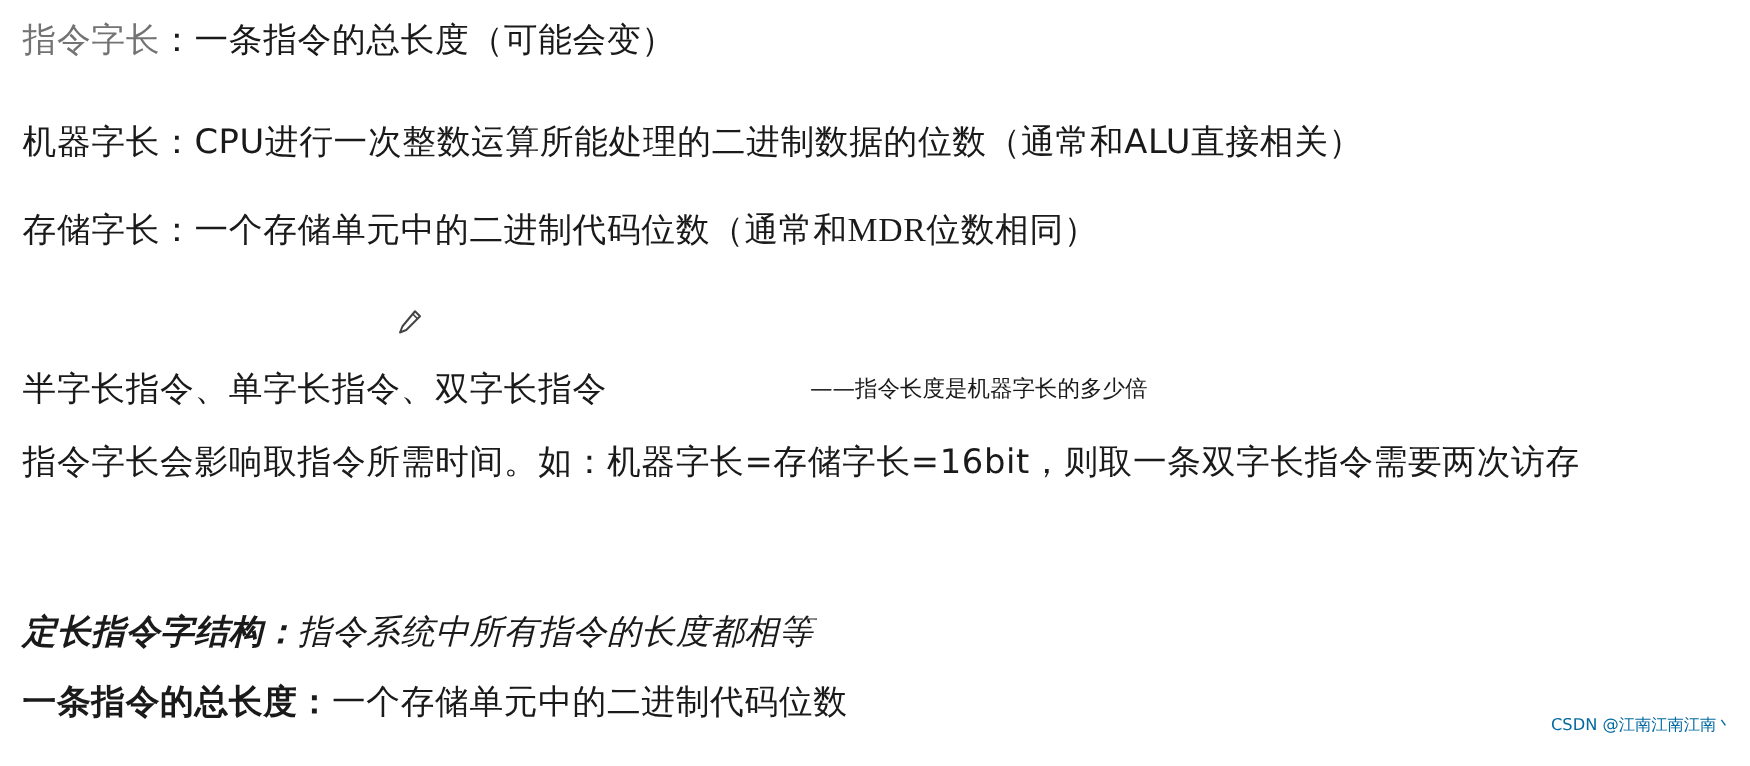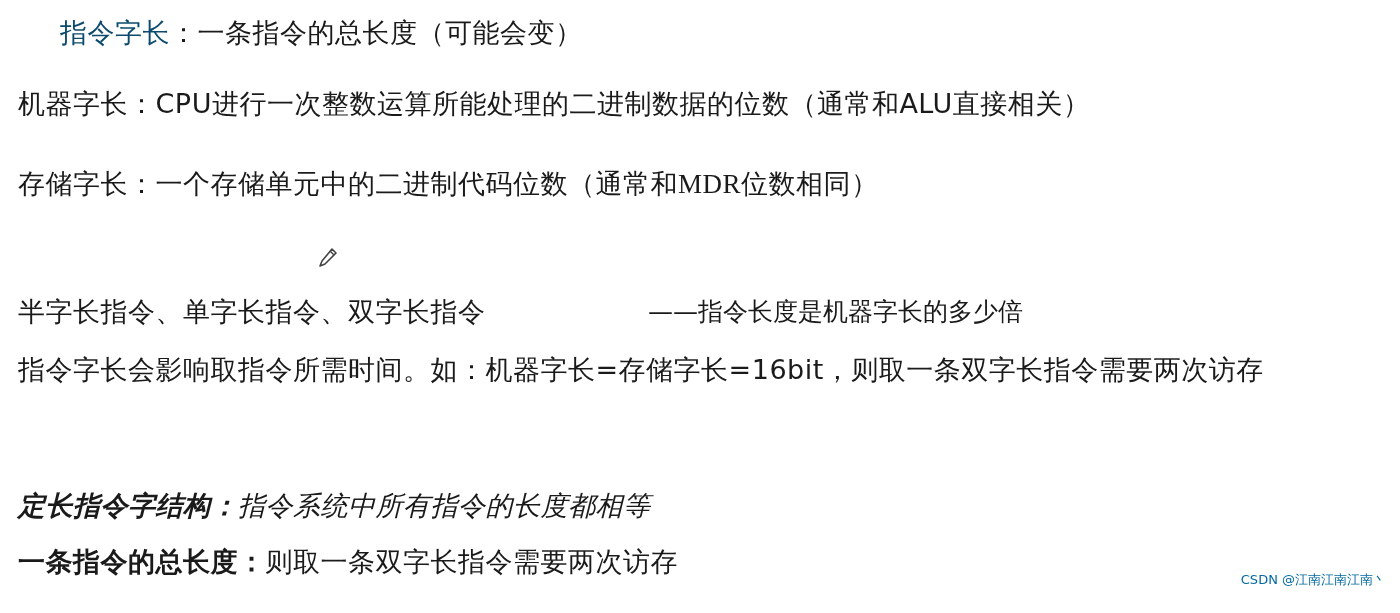--- a/index.html
+++ b/index.html
@@ -1,34 +1,34 @@
 <!DOCTYPE html>
 <html><head>
 <meta charset="utf-8">
 <style>
   html, body { margin:0; padding:0; }
   body {
     width:1400px; height:613px; background:#ffffff; position:relative; overflow:hidden;
     font-family: "DejaVu Sans", "Liberation Sans", sans-serif; color:#1a1a1a;
   }
   .line { position:absolute; left:18px; font-size:27px; line-height:36px; white-space:nowrap; letter-spacing:0.5px; }
-  .red { color:#0c4a6e;margin-left:42px; }
+  .red { color:#737373; }
   .bold { font-weight:bold; }
-  .dash { position:absolute; left:648px; top:294px; font-size:25px; line-height:36px; white-space:nowrap; }
+  .dash { position:absolute; left:648px; top:294px; font-size:18px; line-height:36px; white-space:nowrap; }
   .pencil { position:absolute; left:316px; top:246px; width:24px; height:24px; }
   .watermark { position:absolute; right:14px; bottom:24px; font-size:13px; color:#0369a1; white-space:nowrap; }
 </style>
 </head>
 <body>
 
 <div class="line" style="top:15px;">
   <span class="red">指令字长</span><span>：</span><span>一条指令的总长度（可能会变）</span>
 </div>
 
-<div class="line" style="top:86px;text-align:right;">
+<div class="line" style="top:96px;text-align:right;">
   <span>机器字长</span><span>：</span><span>CPU进行一次整数运算所能处理的二进制数据的位数（通常和ALU直接相关）</span>
 </div>
 
 <div class="line" style="top:166px;font-family:Liberation Serif, serif;">
   <span>存储字长</span><span>：</span><span>一个存储单元中的二进制代码位数（通常和MDR位数相同）</span>
 </div>
 
 <svg class="pencil" viewBox="0 0 24 24">
   <path d="M16 3 L20 7 L9 18 L4 20 L6 15 Z" fill="none" stroke="#444" stroke-width="1.6" stroke-linejoin="round"></path>
   <path d="M14 5 L18 9" stroke="#444" stroke-width="1.4"></path>
@@ -37,16 +37,16 @@
 <div class="line" style="top:294px;">半字长指令、单字长指令、双字长指令</div>
 <div class="dash">——指令长度是机器字长的多少倍</div>
 
 <div class="line" style="top:352px;">指令字长会影响取指令所需时间。如：机器字长=存储字长=16bit，则取一条双字长指令需要两次访存</div>
 
 <div class="line" style="top:488px;font-style:italic;">
   <span class="bold">定长指令字结构</span><span class="bold">：</span><span>指令系统中所有指令的长度都相等</span>
 </div>
 
 <div class="line" style="top:544px;">
-  <span class="bold">一条指令的总长度</span><span class="bold">：</span><span>则取一条双字长指令需要两次访存</span>
+  <span class="bold">一条指令的总长度</span><span class="bold">：</span><span>一个存储单元中的二进制代码位数</span>
 </div>
 
 <div class="watermark">CSDN @江南江南江南丶</div>
 
 </body></html>

